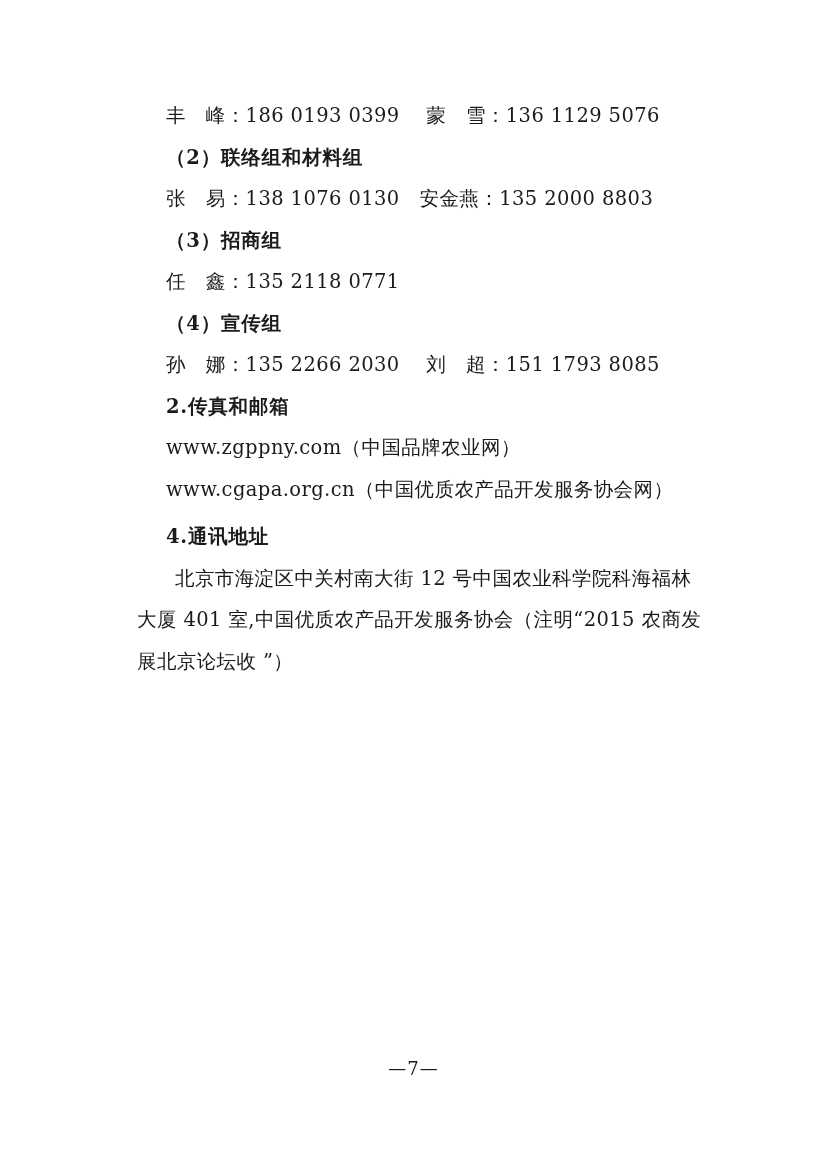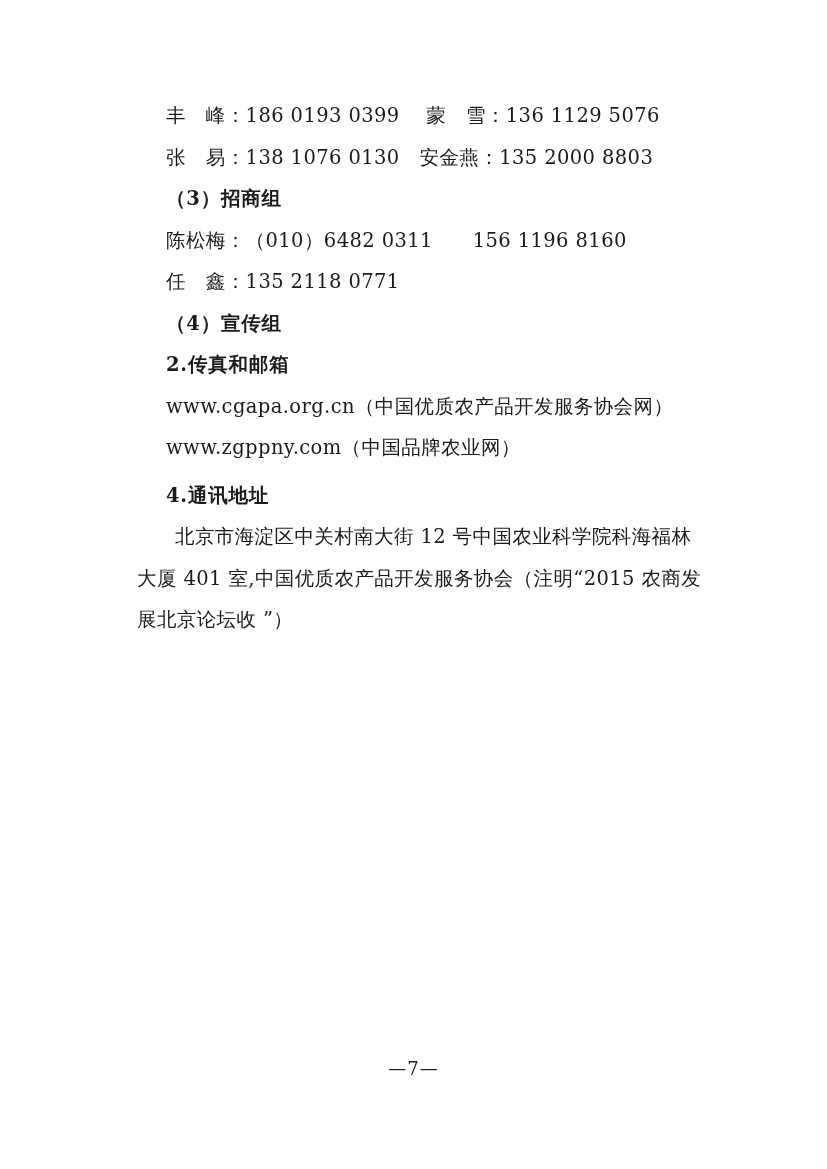--- a/index.html
+++ b/index.html
@@ -57,28 +57,29 @@
   }
 </style>
 </head>
 <body>
 
 <div class="page">
 
   <div class="content">
 
     <div class="line indent1">丰　峰：186 0193 0399　 蒙　雪：136 1129 5076</div>
+    <div class="line indent1 bold">（2）联络组和材料组</div>
     <div class="line indent1">张　易：138 1076 0130　安金燕：135 2000 8803</div>
     <div class="line indent1 bold">（3）招商组</div>
-    <div class="line indent1">陈松梅：（010）6482 0311　　156 1196 8160</div>
     <div class="line indent1">任　鑫：135 2118 0771</div>
     <div class="line indent1 bold">（4）宣传组</div>
+    <div class="line indent1">孙　娜：135 2266 2030　 刘　超：151 1793 8085</div>
     <div class="line indent1 bold">2.传真和邮箱</div>
+    <div class="line indent1">www.zgppny.com（中国品牌农业网）</div>
     <div class="line indent1">www.cgapa.org.cn（中国优质农产品开发服务协会网）</div>
-    <div class="line indent1">www.zgppny.com（中国品牌农业网）</div>
     <div class="spacer-sm"></div>
     <div class="line indent1 bold">4.通讯地址</div>
     <div class="line wrap">北京市海淀区中关村南大街 12 号中国农业科学院科海福林大厦 401 室,中国优质农产品开发服务协会（注明“2015 农商发展北京论坛收 ”）</div>
 
   </div>
 
   <div class="footer">—7—</div>
 
 </div>
 

